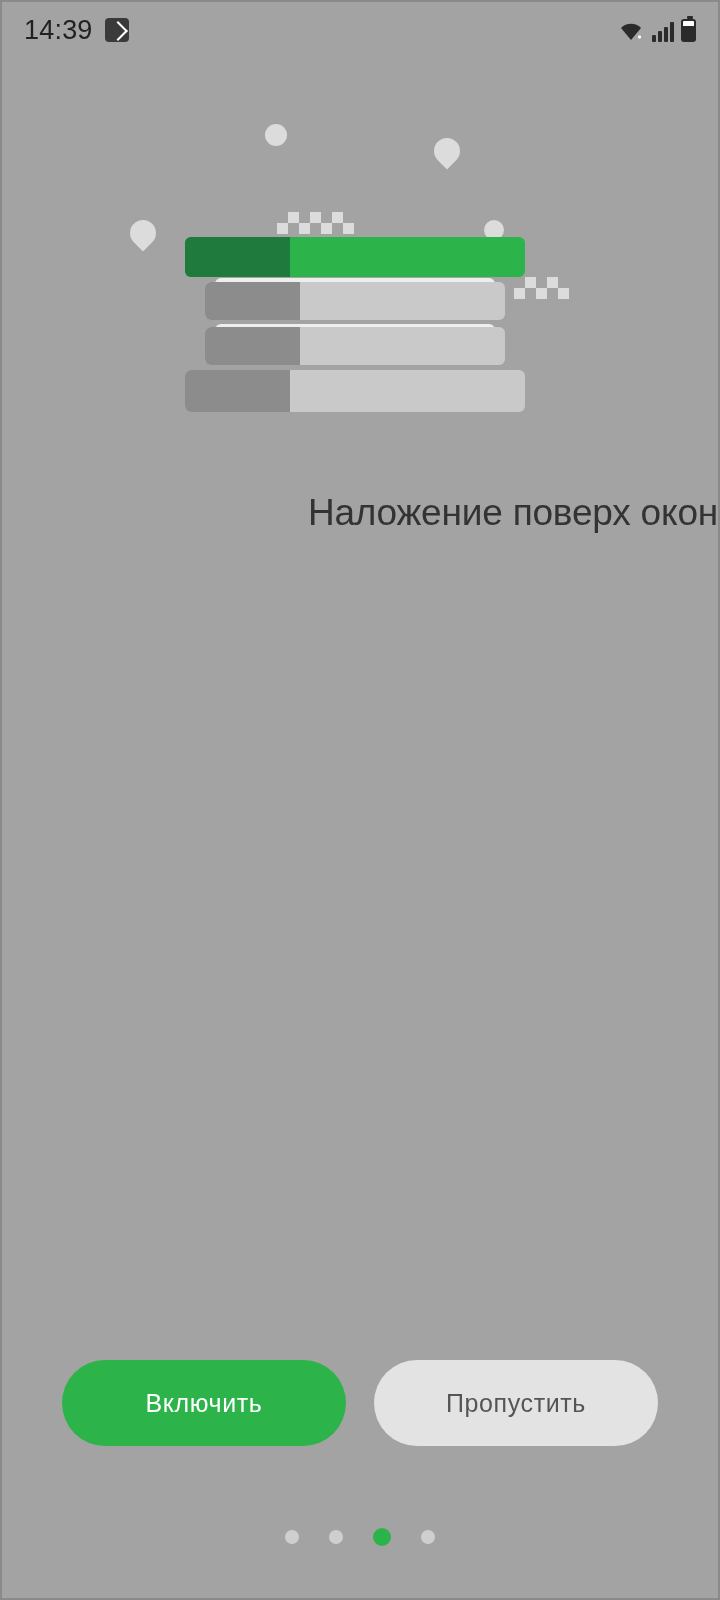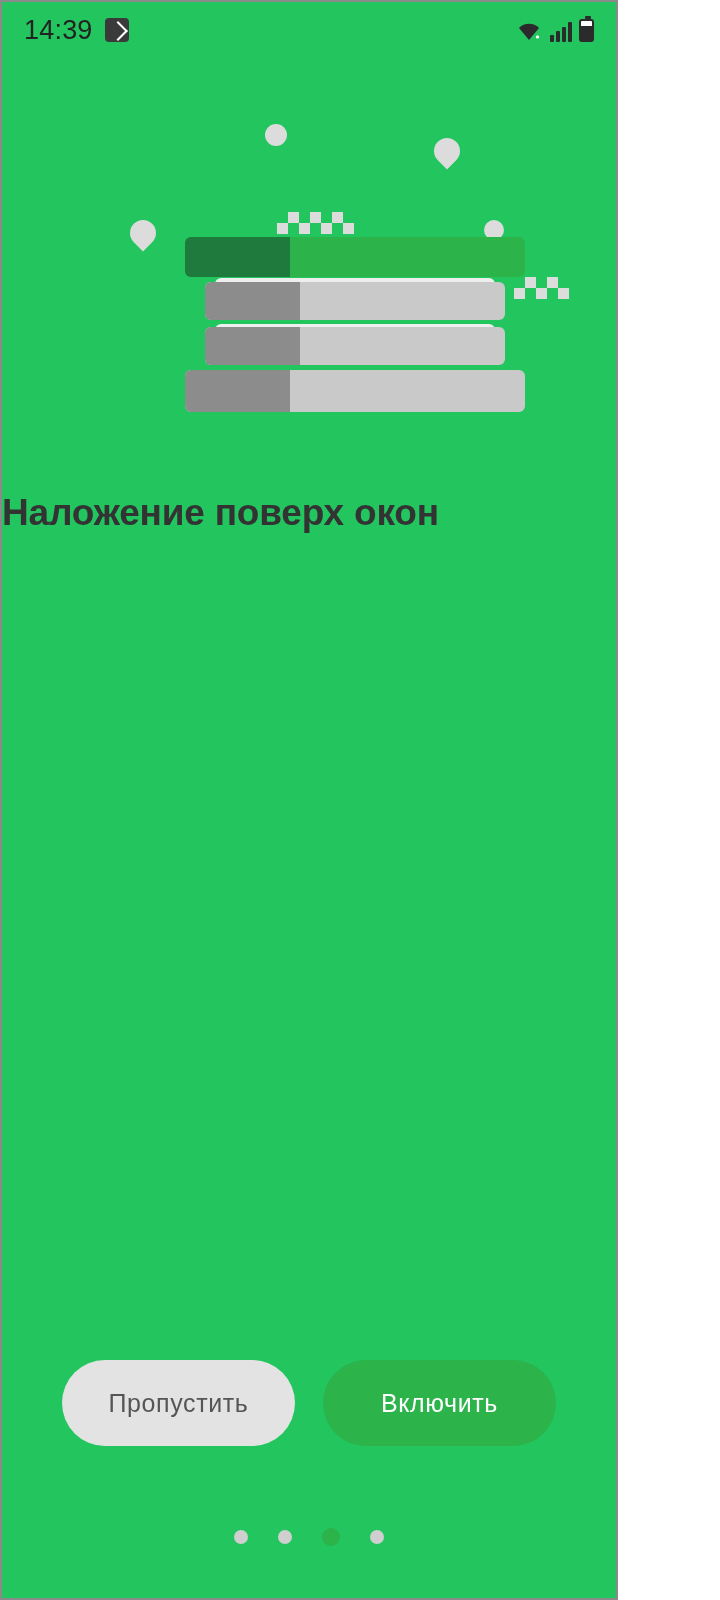--- a/index.html
+++ b/index.html
@@ -5,23 +5,23 @@
   * { box-sizing: border-box; margin: 0; padding: 0; }
   html, body {
     width: 720px;
     height: 1600px;
     background: #ffffff;
     font-family: "Liberation Sans", sans-serif;
     overflow: hidden;
   }
   .phone {
     position: relative;
-    width: 618px;
+    width: 720px;
     height: 1600px;
-    background: #22c55e;
+    background: #a3a3a3;
     border: 2px solid #8a8a8a;
     overflow: hidden;
   }
 
   
   .status-bar {
     position: absolute;
     top: 0; left: 0; right: 0;
     height: 56px;
     display: flex;
@@ -115,23 +115,23 @@
     width: 11px; height: 11px;
     background: #dcdcdc;
     display: block;
   }
 
   
   .title {
     position: absolute;
     top: 490px;
     left: 0; right: 0;
-    text-align: left;
+    text-align: right;
     font-size: 37px;
-    font-weight: bold;
+    font-weight: normal;
     color: #333333;
     letter-spacing: -0.2px;
   }
   .subtitle {
     position: absolute;
     top: 572px;
     left: 60px; right: 60px;
     text-align: center;
     font-size: 23.5px;
     line-height: 1.36;
@@ -242,22 +242,22 @@
       <div class="bar" style="top:225px;left:203px;width:95px;height:38px;background:#8c8c8c;border-radius:6px 0 0 6px;"></div>
 
       <div class="bar" style="top:268px;left:183px;width:340px;height:42px;background:#c9c9c9;"></div>
       <div class="bar" style="top:268px;left:183px;width:105px;height:42px;background:#8c8c8c;border-radius:6px 0 0 6px;"></div>
     </div>
   </div>
 
   <div class="title">Наложение поверх окон</div>
 
   <div class="buttons">
+    <button class="btn btn-enable">Включить</button>
     <button class="btn btn-skip">Пропустить</button>
-    <button class="btn btn-enable">Включить</button>
   </div>
 
   <div class="pager">
     <span></span>
     <span></span>
     <span class="active"></span>
     <span></span>
   </div>
 
 </div>

